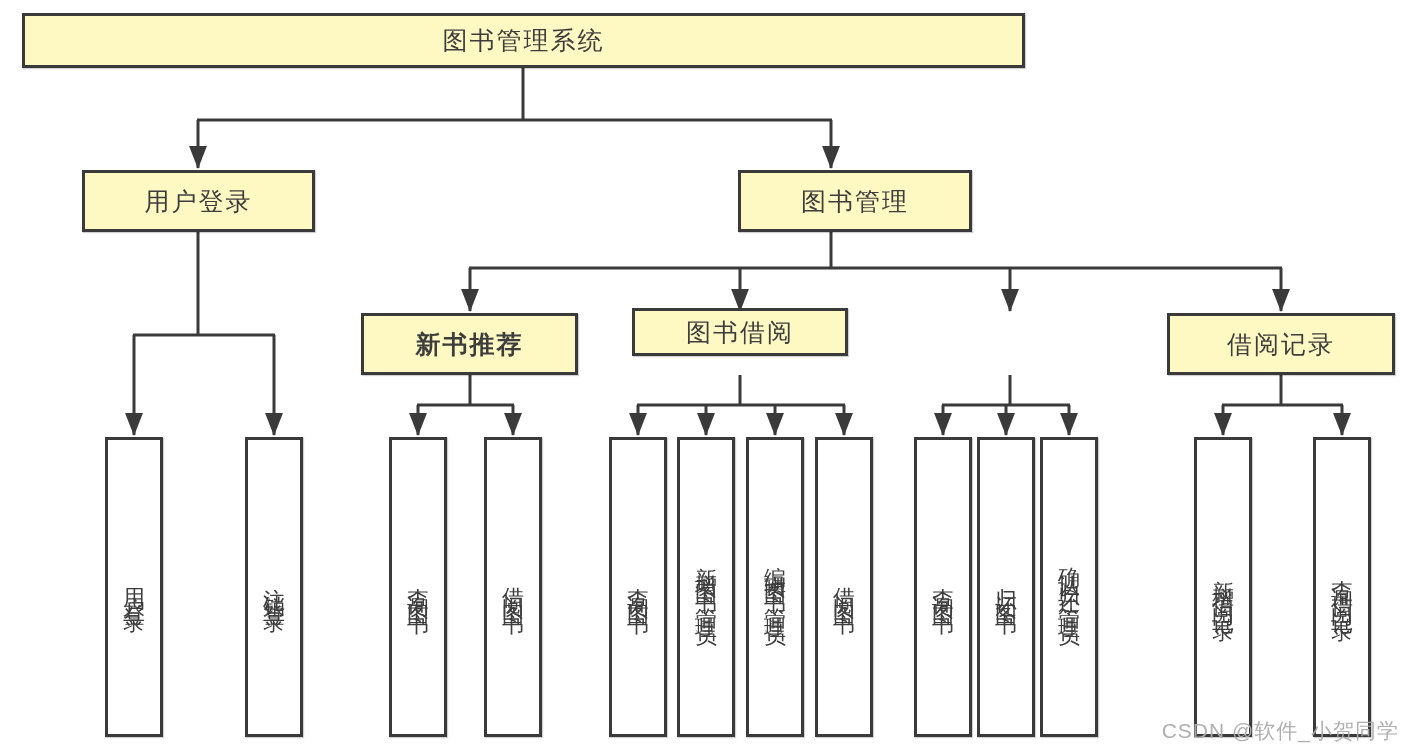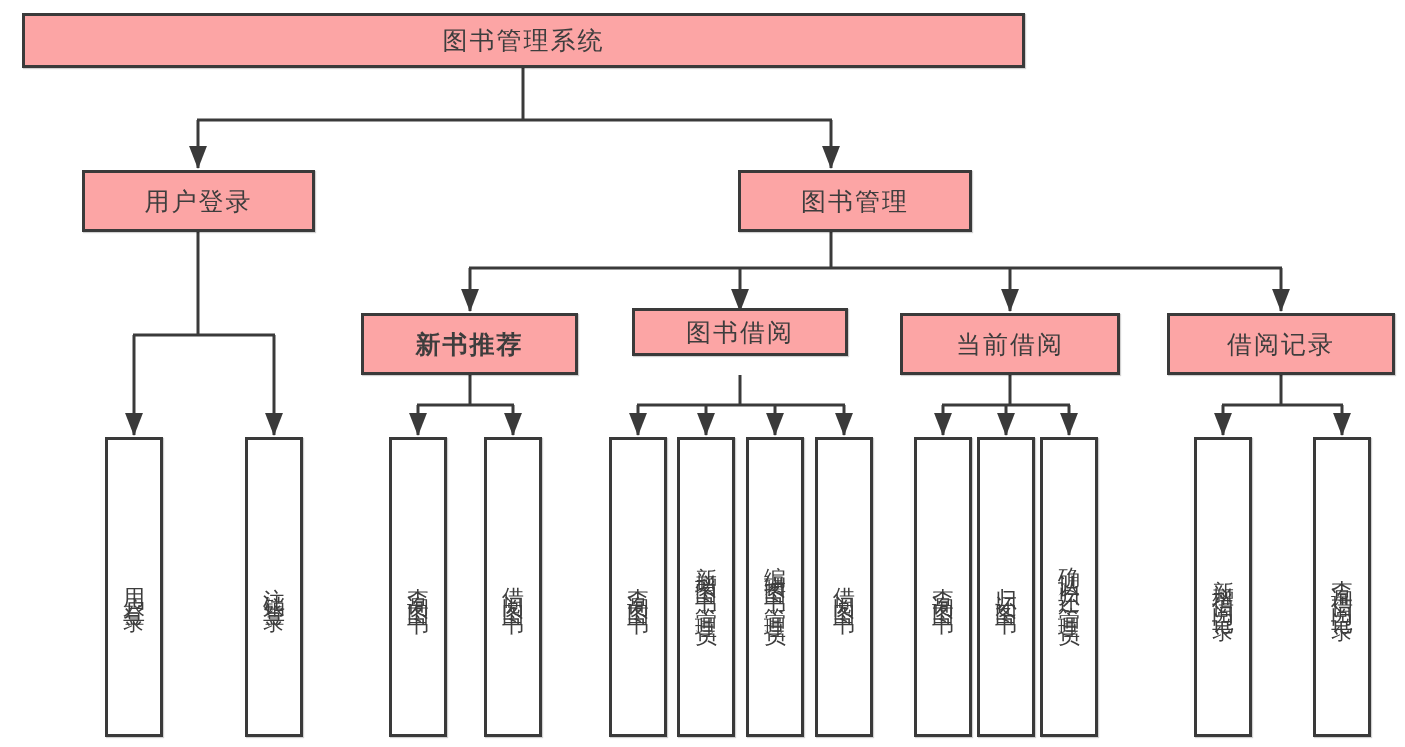--- a/index.html
+++ b/index.html
@@ -8,21 +8,21 @@
     width:1405px;height:747px;
     background:#ffffff;
     font-family:"Liberation Sans", sans-serif;
     overflow:hidden;
   }
   #wires{position:absolute;left:0;top:0;z-index:1;}
   .hbox{
     position:absolute;
     box-sizing:border-box;
     border:3px solid #3a3a3a;
-    background:#fca5a5;
+    background:#fef9c3;
     box-shadow:1px 1px 1px rgba(0,0,0,0.18);
     display:flex;align-items:center;justify-content:center;
     font-size:25px;letter-spacing:2px;color:#3d3d3d;
     z-index:2;
   }
   .leaf{
     position:absolute;
     box-sizing:border-box;
     border:3px solid #3a3a3a;
     background:#ffffff;
@@ -96,35 +96,35 @@
     </g>
   </svg>
 
   <div class="hbox" style="left:22px;top:13px;width:1003px;height:55px;">图书管理系统</div>
 
   <div class="hbox" style="left:82px;top:170px;width:233px;height:62px;">用户登录</div>
   <div class="hbox" style="left:714px;top:170px;width:234px;height:62px;margin-left:24px;">图书管理</div>
 
   <div class="hbox" style="left:361px;top:313px;width:217px;height:62px;font-weight:bold;">新书推荐</div>
   <div class="hbox" style="left:632px;top:308px;width:216px;height:48px;font-family:Liberation Mono, monospace;">图书借阅</div>
-  <div class="hbox" style="left:900px;top:313px;width:220px;height:62px;">当前借阅</div>
   <div class="hbox" style="left:1167px;top:313px;width:228px;height:62px;">借阅记录</div>
 
   <div class="leaf" style="left:105px;">用户登录</div>
   <div class="leaf" style="left:245px;">注销登录</div>
 
   <div class="leaf" style="left:389px;">查询图书</div>
   <div class="leaf" style="left:484px;">借阅图书</div>
 
   <div class="leaf" style="left:609px;">查询图书</div>
   <div class="leaf" style="left:677px;">新增图书（管理员）</div>
   <div class="leaf" style="left:746px;">编辑图书（管理员）</div>
   <div class="leaf" style="left:815px;">借阅图书</div>
 
   <div class="leaf" style="left:914px;">查询图书</div>
   <div class="leaf" style="left:977px;">归还图书</div>
   <div class="leaf" style="left:1040px;">确认归还（管理员）</div>
 
   <div class="leaf" style="left:1194px;">新增借阅记录</div>
   <div class="leaf" style="left:1313px;">查询借阅记录</div>
 
+  <div id="watermark">CSDN @软件_小贺同学</div>
 
 </div>
 
 </body></html>

